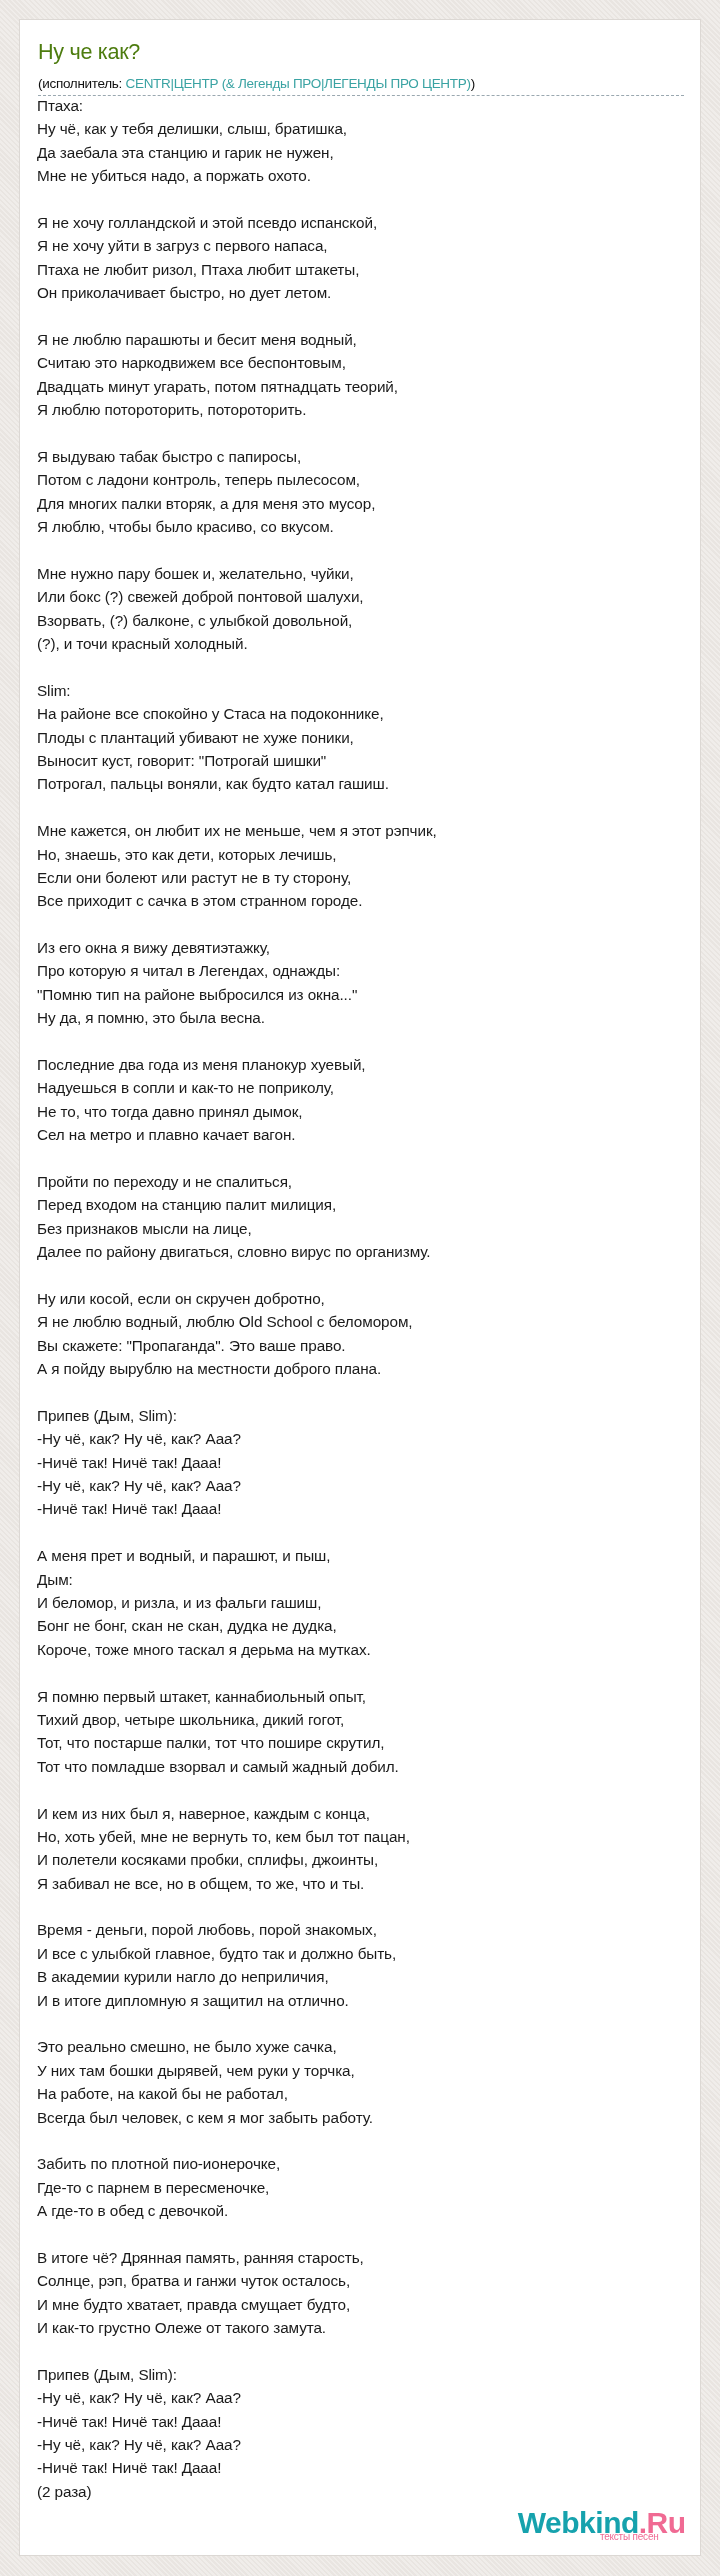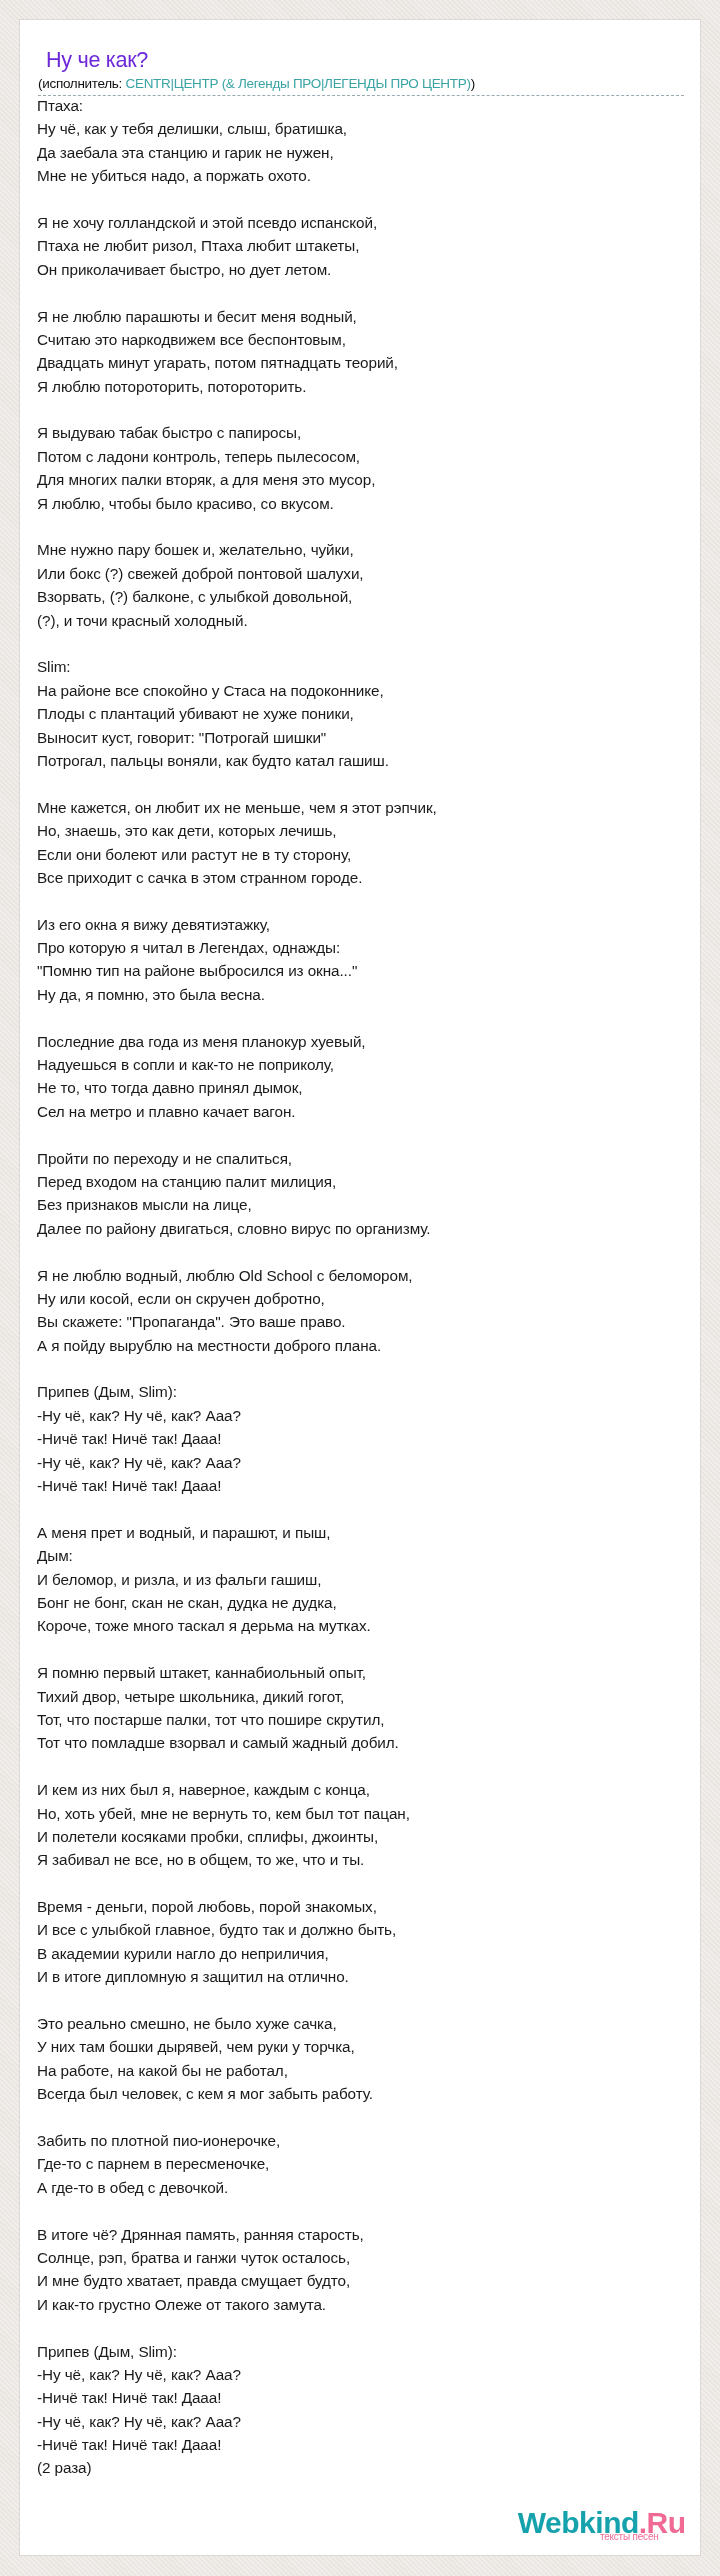--- a/index.html
+++ b/index.html
@@ -20,24 +20,24 @@
     width: 682px;
     height: 2537px;
     background: #ffffff;
     border: 0.9px solid #dcd8d4;
     box-sizing: border-box;
   }
   .title {
     position: absolute;
     left: 18px;
     top: 18px;
-    margin: 8px;
+    margin: 0;
     font-size: 21.6px;
     font-weight: normal;
-    color: #6d28d9;
+    color: #4d7c0f;
     line-height: 27px;
     letter-spacing: -0.3px;
   }
   .artist-line {
     position: absolute;
     left: 18px;
     top: 56px;
     width: 646px;
     font-size: 13.5px;
     line-height: 16px;
@@ -101,20 +101,21 @@
   <h1 class="title">Ну че как?</h1>
   <div class="artist-line"><span>(исполнитель: </span><a class="link">CENTR|ЦЕНТР (&amp; Легенды ПРО|ЛЕГЕНДЫ ПРО ЦЕНТР)</a><span>)</span></div>
 
   <div class="lyrics" id="lyrics">
       <div class="line">Птаха:</div>
       <div class="line">Ну чё, как у тебя делишки, слыш, братишка,</div>
       <div class="line">Да заебала эта станцию и гарик не нужен,</div>
       <div class="line">Мне не убиться надо, а поржать охото.</div>
       <div class="blank"></div>
       <div class="line">Я не хочу голландской и этой псевдо испанской,</div>
+      <div class="line">Я не хочу уйти в загруз с первого напаса,</div>
       <div class="line">Птаха не любит ризол, Птаха любит штакеты,</div>
       <div class="line">Он приколачивает быстро, но дует летом.</div>
       <div class="blank"></div>
       <div class="line">Я не люблю парашюты и бесит меня водный,</div>
       <div class="line">Считаю это наркодвижем все беспонтовым,</div>
       <div class="line">Двадцать минут угарать, потом пятнадцать теорий,</div>
       <div class="line">Я люблю потороторить, потороторить.</div>
       <div class="blank"></div>
       <div class="line">Я выдуваю табак быстро с папиросы,</div>
       <div class="line">Потом с ладони контроль, теперь пылесосом,</div>
@@ -145,22 +146,22 @@
       <div class="line">Последние два года из меня планокур хуевый,</div>
       <div class="line">Надуешься в сопли и как-то не поприколу,</div>
       <div class="line">Не то, что тогда давно принял дымок,</div>
       <div class="line">Сел на метро и плавно качает вагон.</div>
       <div class="blank"></div>
       <div class="line">Пройти по переходу и не спалиться,</div>
       <div class="line">Перед входом на станцию палит милиция,</div>
       <div class="line">Без признаков мысли на лице,</div>
       <div class="line">Далее по району двигаться, словно вирус по организму.</div>
       <div class="blank"></div>
+      <div class="line">Ну или косой, если он скручен добротно,</div>
       <div class="line">Я не люблю водный, люблю Old School с беломором,</div>
-      <div class="line">Ну или косой, если он скручен добротно,</div>
       <div class="line">Вы скажете: "Пропаганда". Это ваше право.</div>
       <div class="line">А я пойду вырублю на местности доброго плана.</div>
       <div class="blank"></div>
       <div class="line">Припев (Дым, Slim):</div>
       <div class="line">-Ну чё, как? Ну чё, как? Ааа?</div>
       <div class="line">-Ничё так! Ничё так! Дааа!</div>
       <div class="line">-Ну чё, как? Ну чё, как? Ааа?</div>
       <div class="line">-Ничё так! Ничё так! Дааа!</div>
       <div class="blank"></div>
       <div class="line">А меня прет и водный, и парашют, и пыш,</div>

